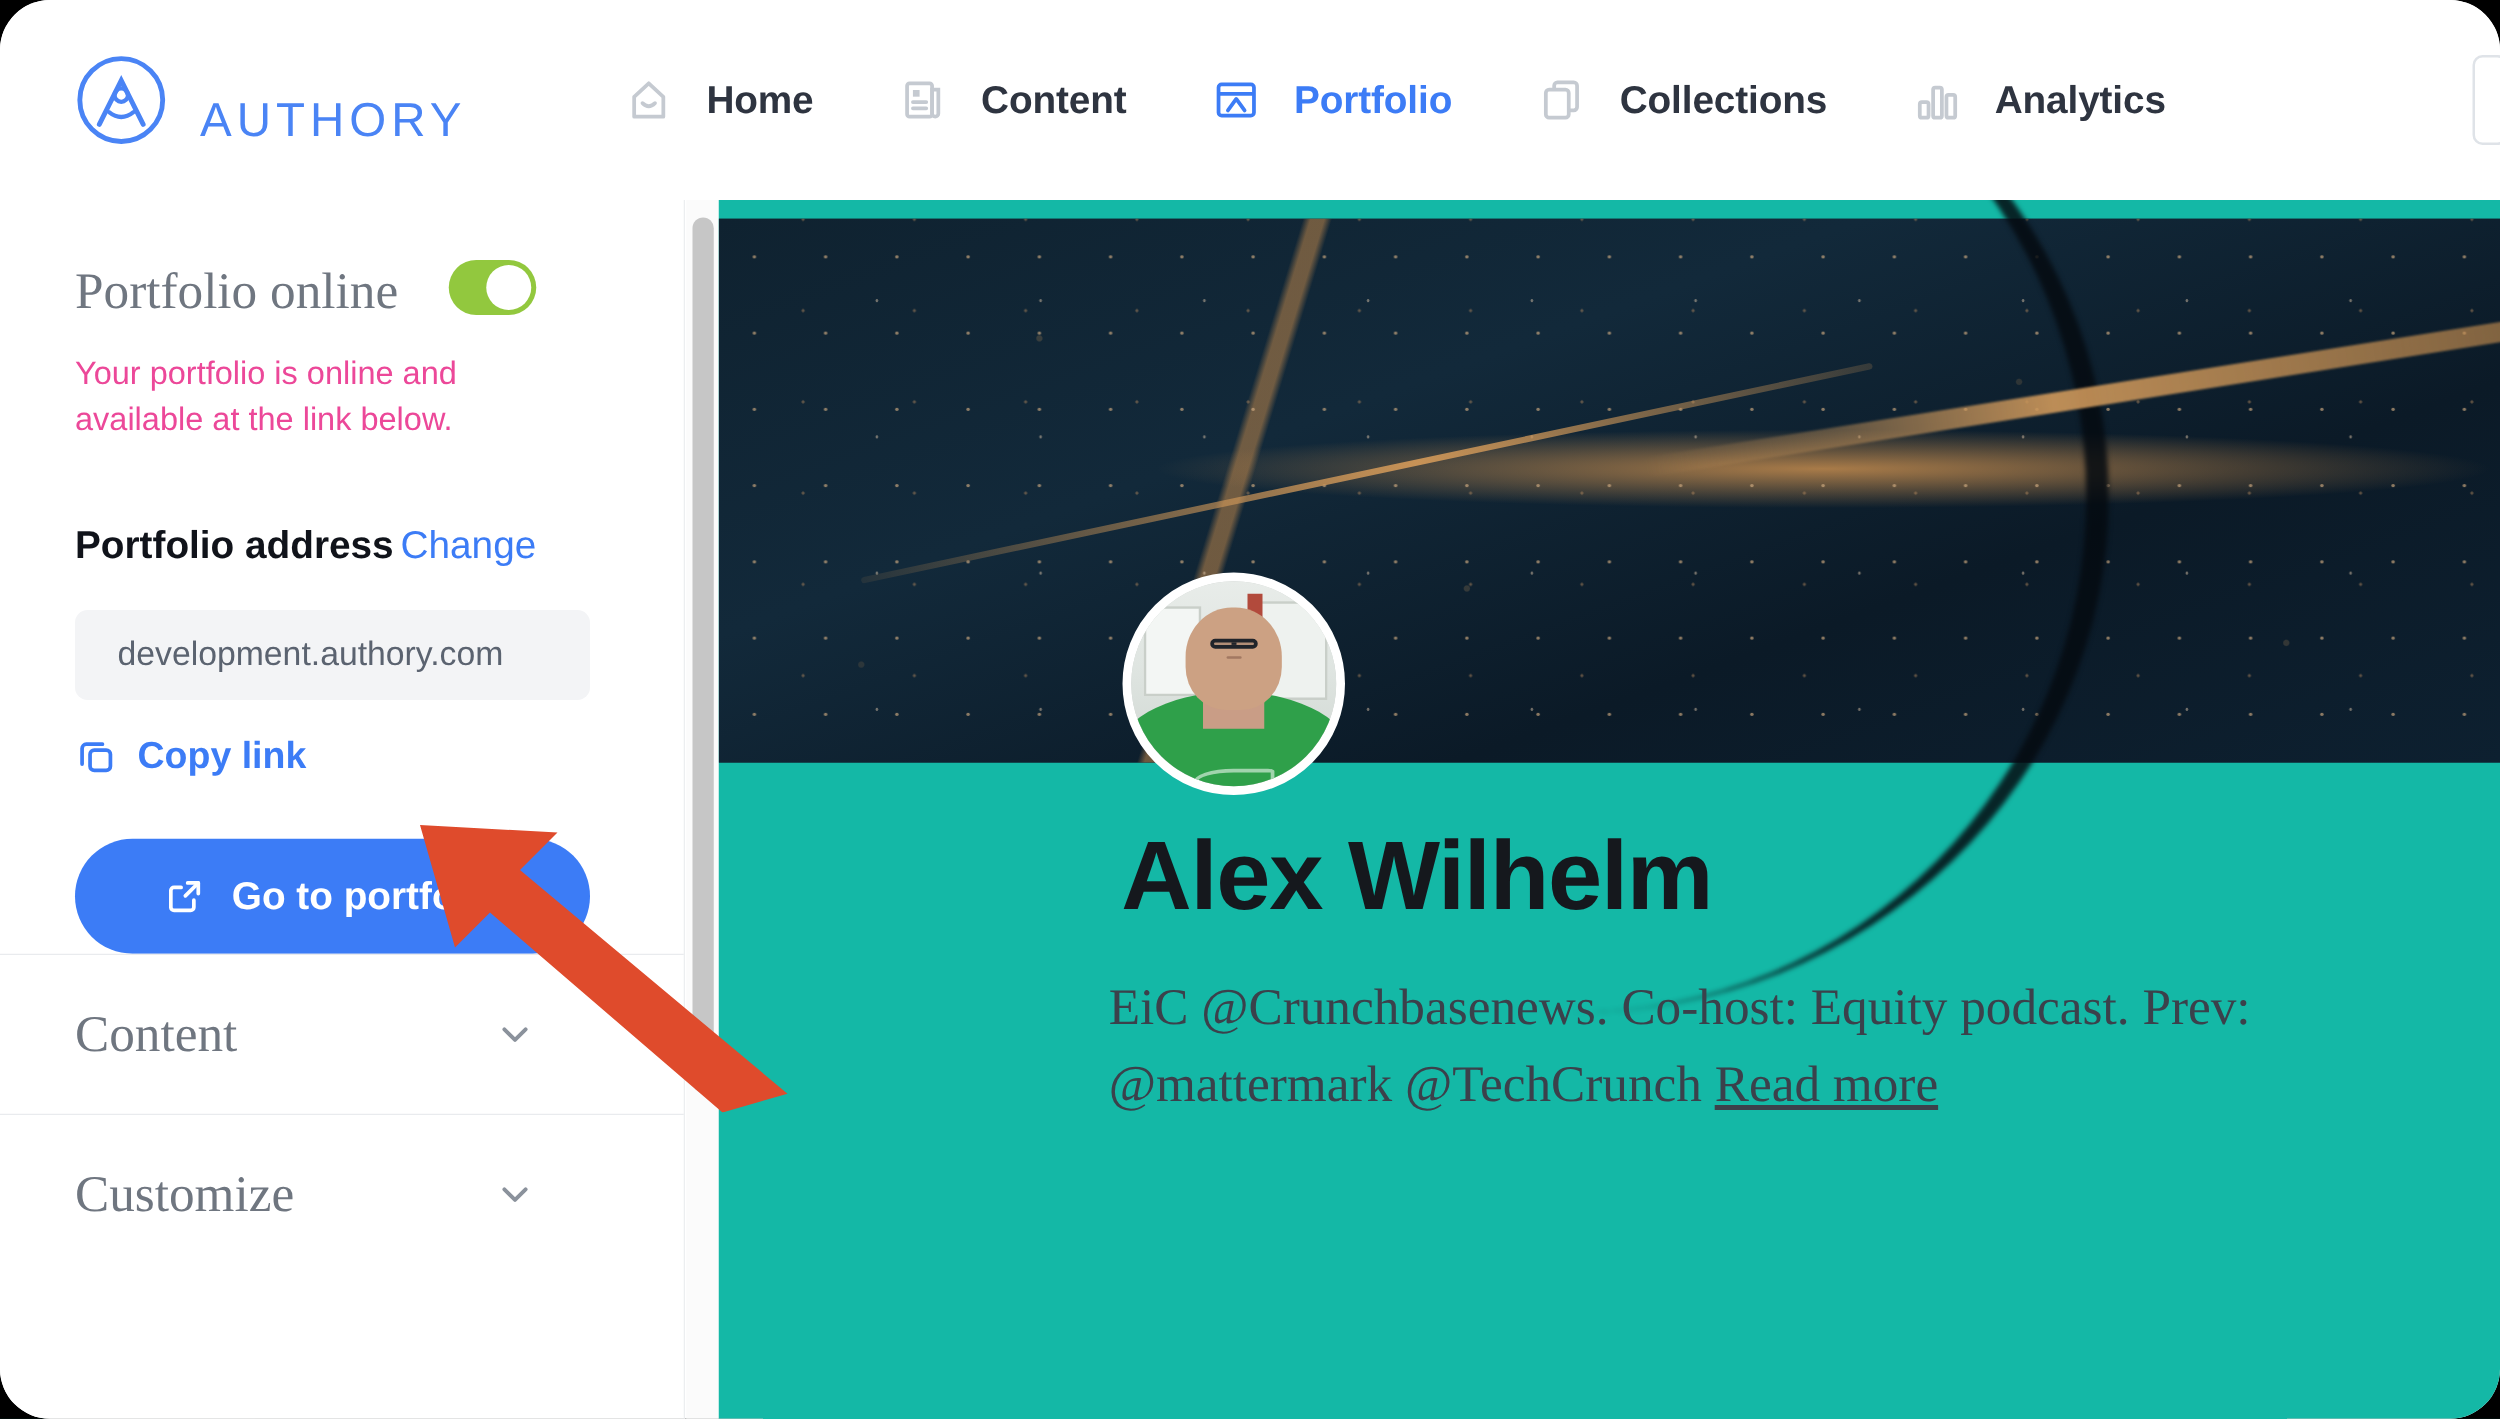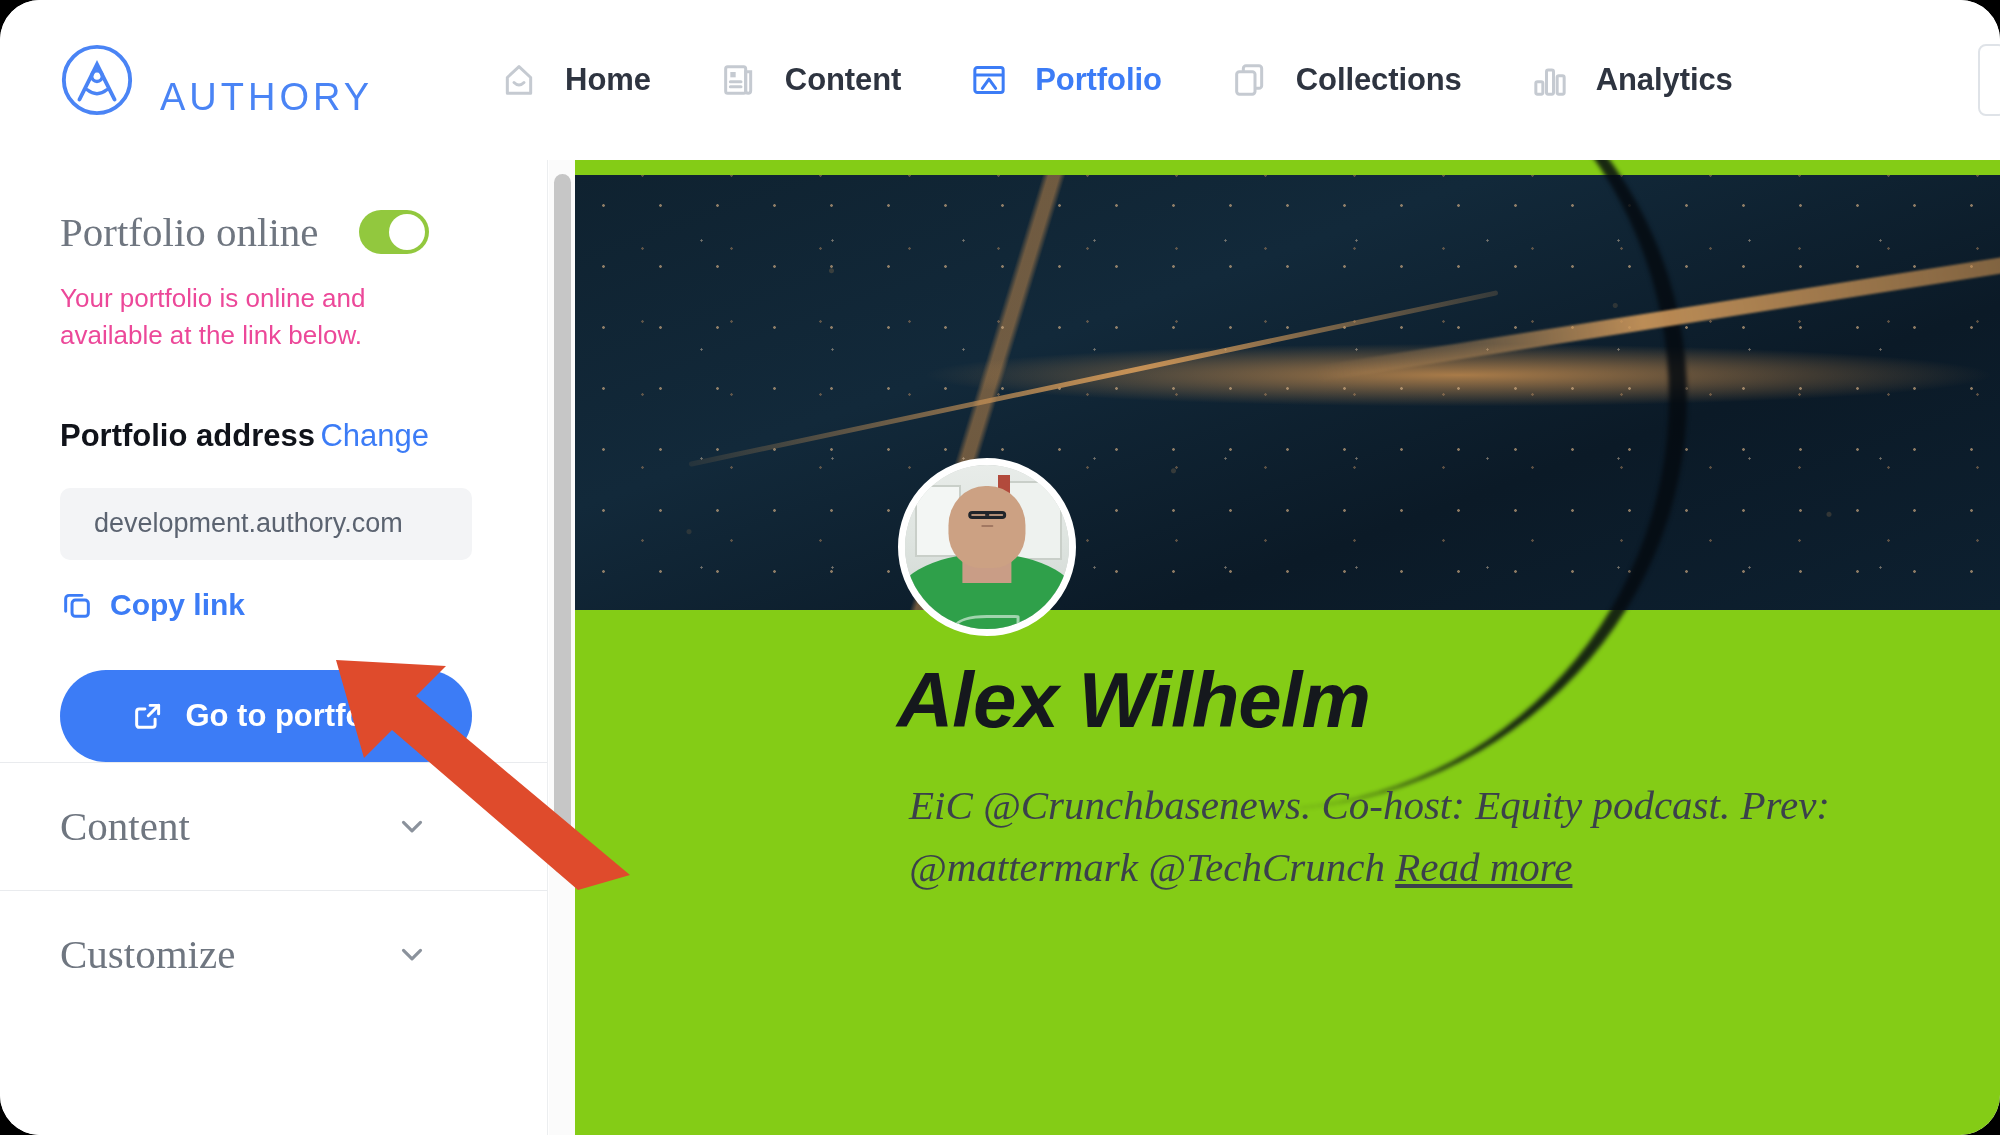--- a/index.html
+++ b/index.html
@@ -94,21 +94,20 @@
     left: 0; top: 0;
     width: 548px; height: 975px;
     background: #ffffff;
     border-right: 1px solid #eceef0;
   }
 
   .sb-pad { padding: 0 60px; }
 
   #online-row {
     display: flex;
-    align-items: center;
     justify-content: space-between;
     margin-top: 48px;
     padding-right: 58px;
   }
   #online-title {
     font-family: "Liberation Serif", serif;
     font-size: 41px;
     color: #6f7680;
     font-weight: 400;
   }
@@ -232,23 +231,22 @@
     border-radius: 9px;
     background: #c6c6c6;
     cursor: pointer;
   }
 
   
   #preview {
     position: absolute;
     left: 575px; top: 0;
     width: 1425px; height: 975px;
-    background: #84cc16;
+    background: #14b8a6;
     overflow: hidden;
-    font-style: italic;
   }
 
   #banner {
     position: absolute;
     left: 0; top: 15px;
     width: 1425px; height: 435px;
     background:
       radial-gradient(circle at 18% 22%, rgba(200,150,90,.22) 0 2px, transparent 3px),
       radial-gradient(circle at 42% 68%, rgba(210,160,100,.20) 0 2px, transparent 3px),
       radial-gradient(circle at 73% 30%, rgba(195,145,85,.18) 0 2px, transparent 3px),
@@ -369,21 +367,21 @@
   #profile-name {
     position: absolute;
     left: 322px; top: 495px;
     font-size: 78px;
     font-weight: 700;
     color: #15181d;
     letter-spacing: -1px;
   }
   #profile-bio {
     position: absolute;
-    left: 334px; top: 615px;
+    left: 312px; top: 615px;
     width: 1060px;
     font-family: "Liberation Serif", serif;
     font-size: 41px;
     line-height: 1.5;
     color: #3b414b;
   }
   #bio-readmore {
     text-decoration: underline;
     cursor: pointer;
     color: #3b414b;

